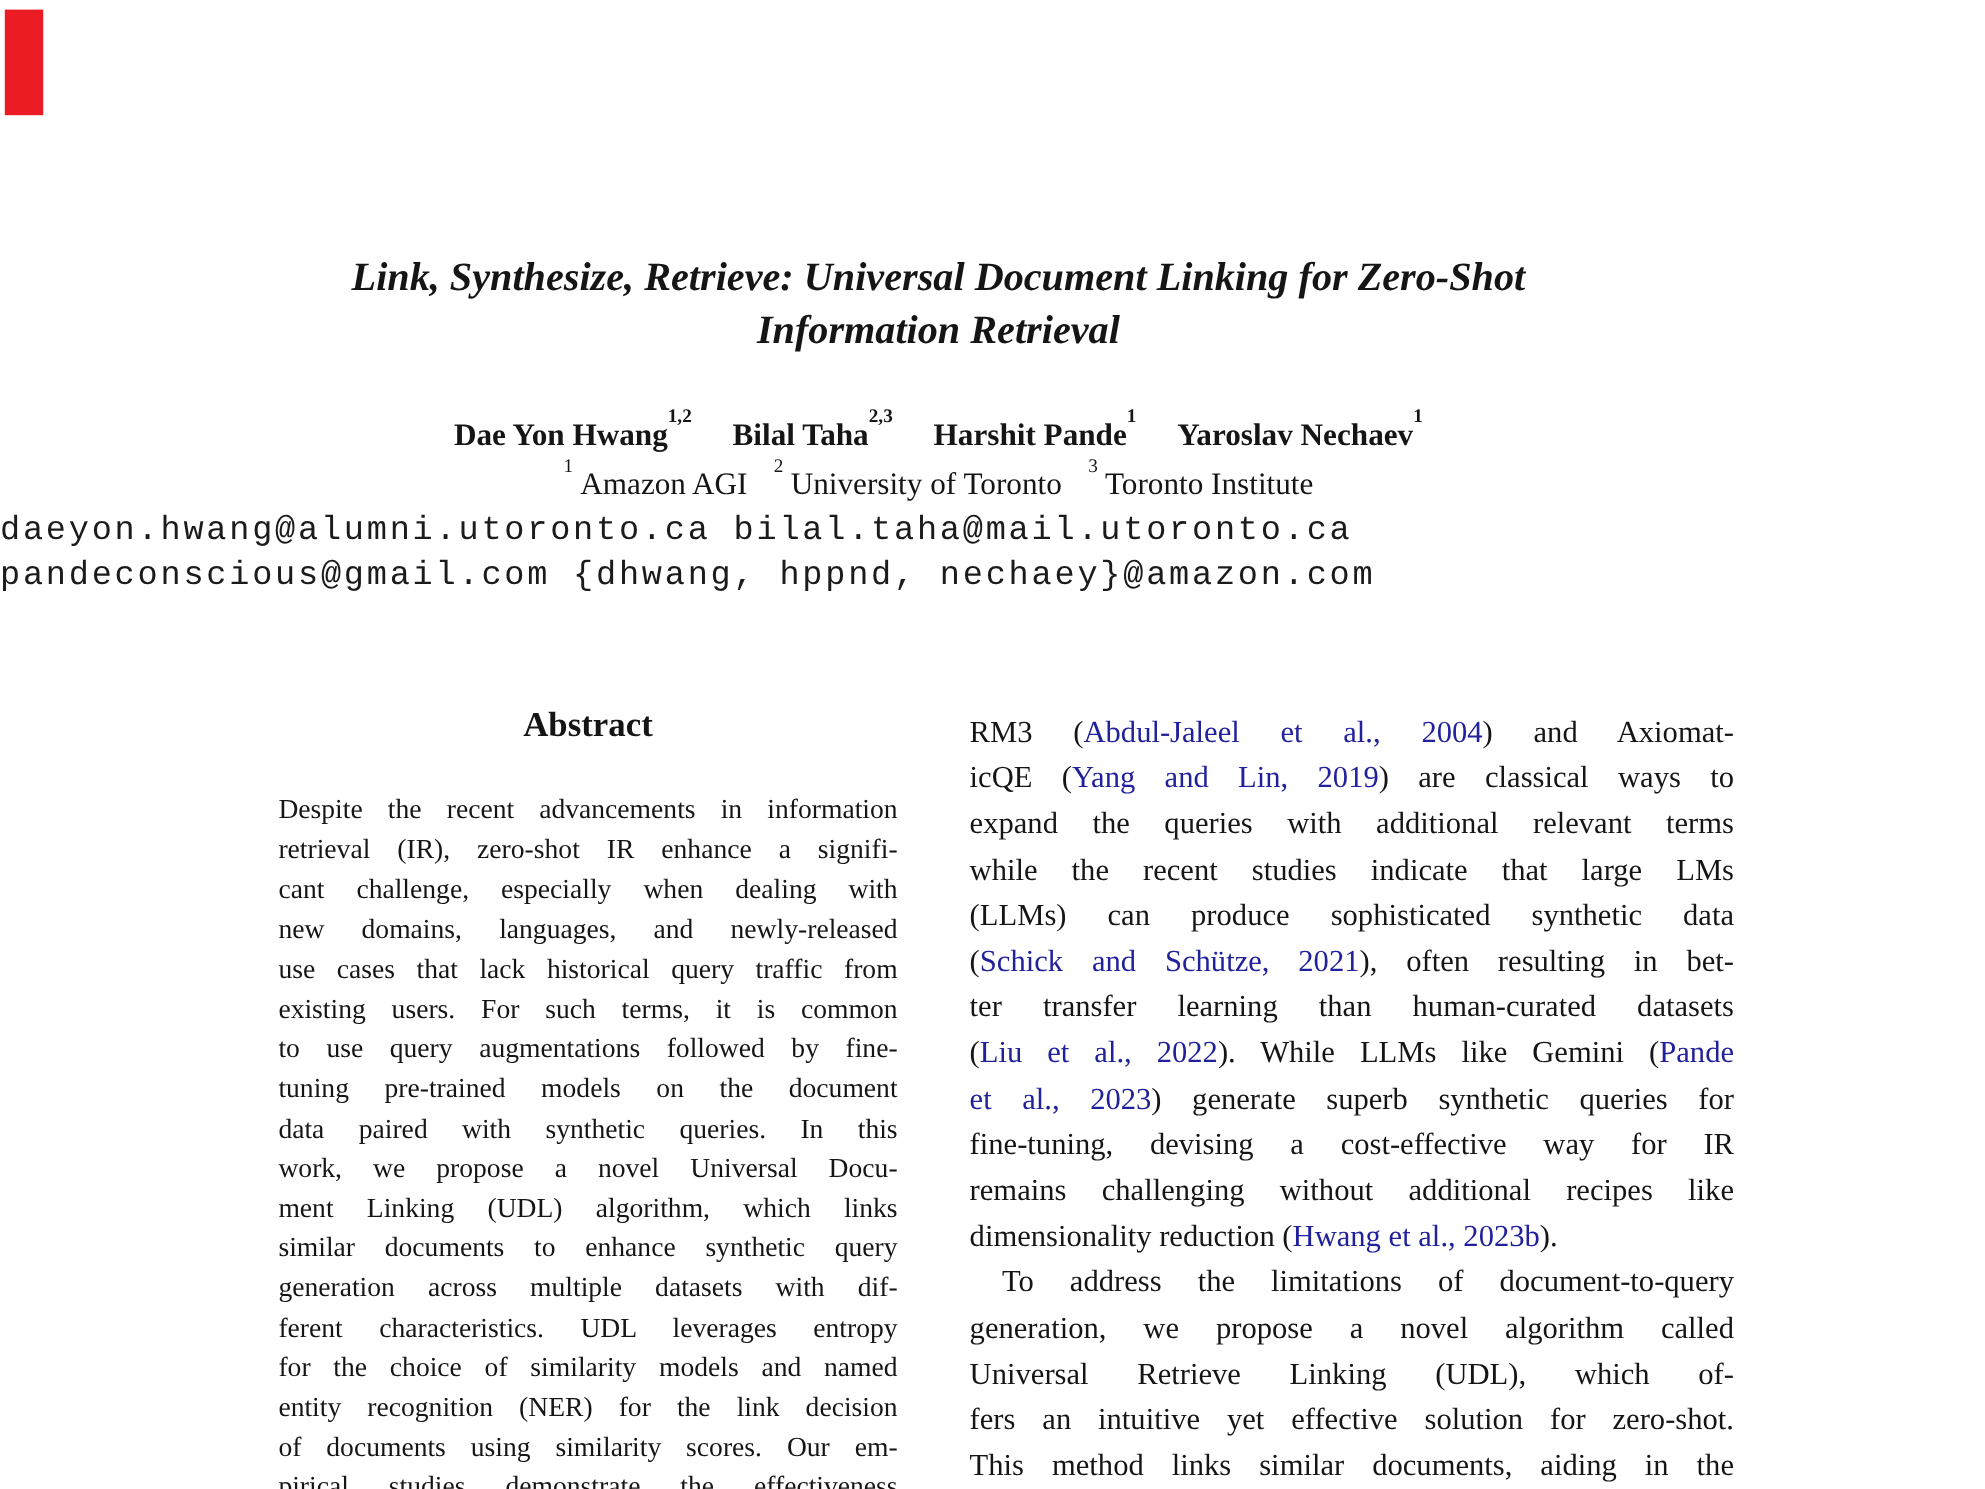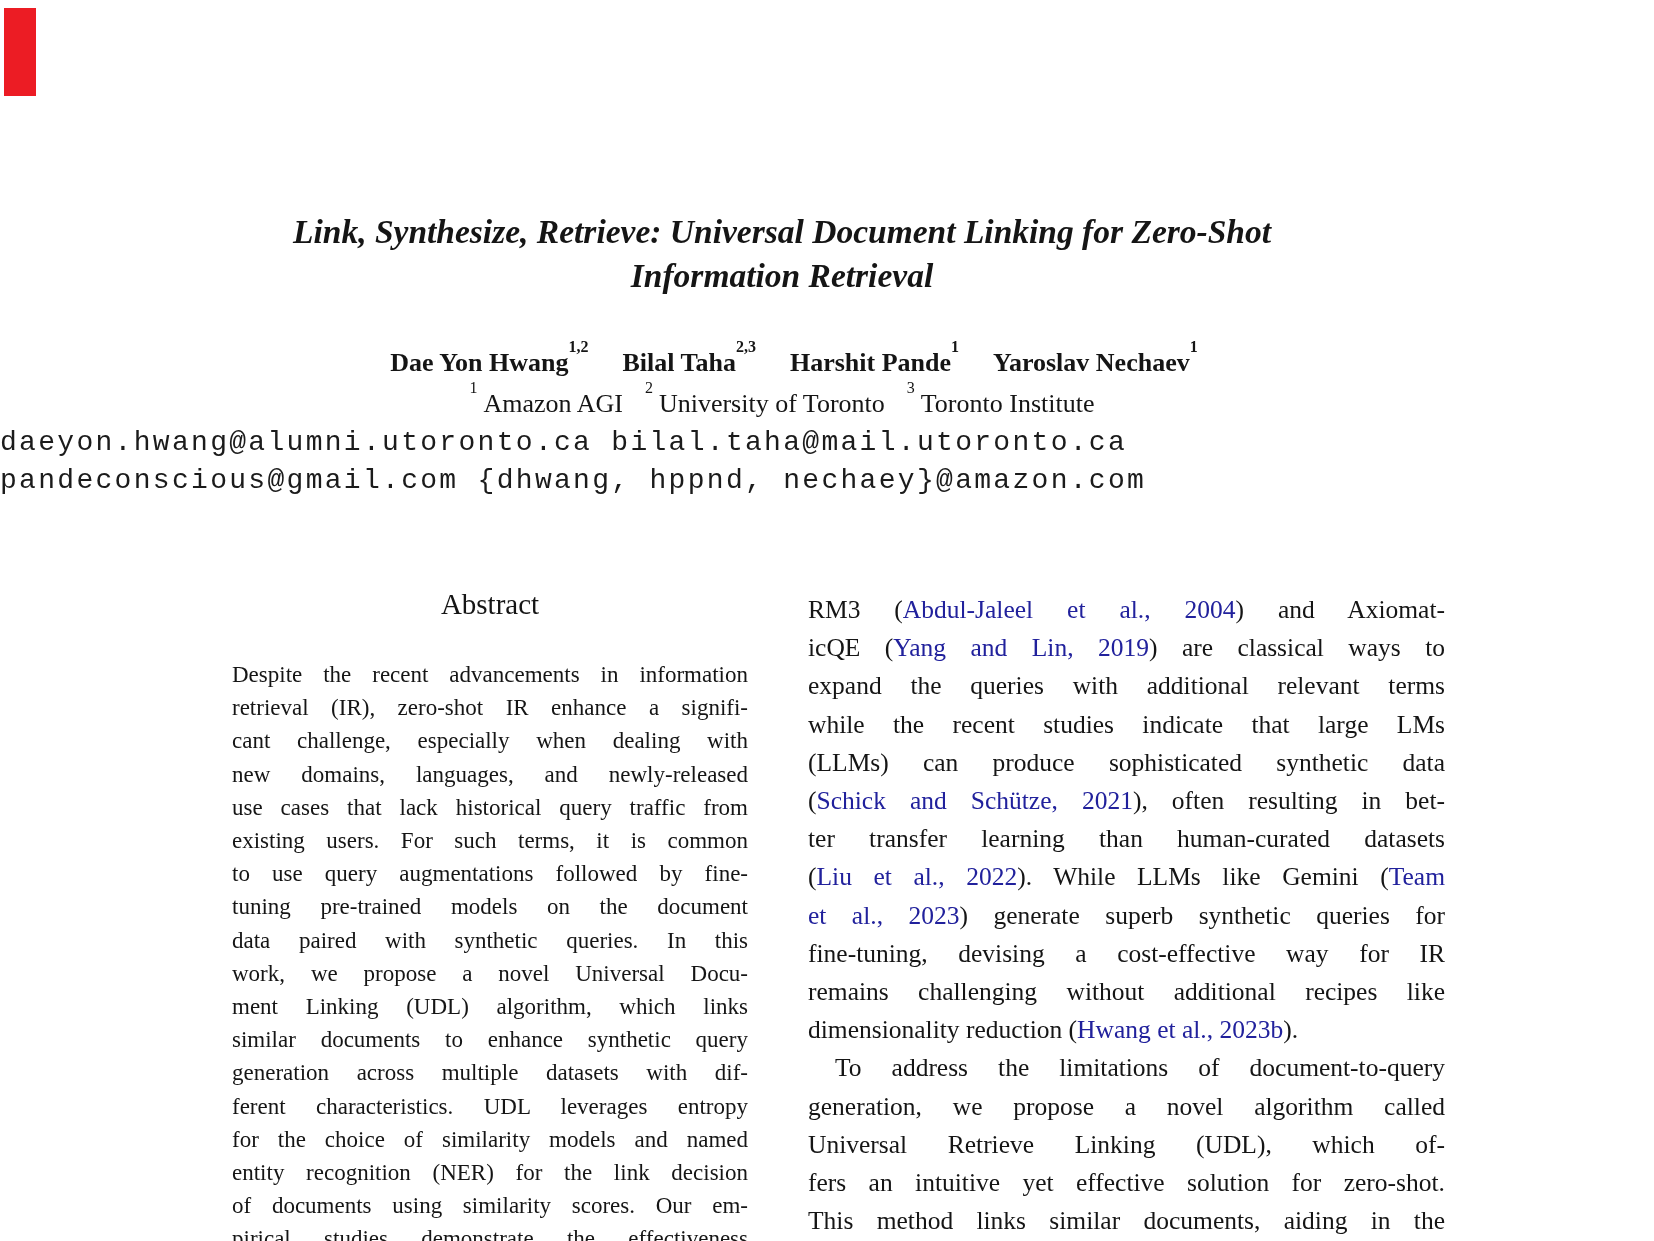--- a/index.html
+++ b/index.html
@@ -20,21 +20,21 @@
   .red-marker{
     position:absolute;left:4px;top:8px;width:32px;height:88px;
     background:var(--red);
   }
   .title{
     position:absolute;left:0;top:210px;width:1564px;
     font-size:33.5px;font-weight:bold;line-height:43.5px;
     text-align:center;white-space:nowrap;font-style:italic;
   }
   .authors-row{
-    position:absolute;left:12px;top:348px;width:1564px;
+    position:absolute;left:0;top:348px;width:1564px;
     display:flex;justify-content:center;gap:34px;
     font-size:26px;font-weight:bold;white-space:nowrap;
   }
   .authors-row sup,.affil-row sup{
     font-weight:bold;font-size:16px;line-height:0;position:relative;top:-9px;
   }
   .affil-row{
     position:absolute;left:0;top:389px;width:1564px;
     display:flex;justify-content:center;gap:22px;
     font-size:26px;white-space:nowrap;
@@ -43,21 +43,21 @@
   .email-line{
     position:absolute;left:0;width:1570px;text-align:left;
     font-family:"Liberation Mono", monospace;
     font-size:28px;letter-spacing:2.3px;white-space:nowrap;
     color:#1b1b1b;
   }
   .email-1{top:427px;}
   .email-2{top:465px;}
   .abstract-col{position:absolute;left:232px;top:588px;width:516px;}
   .abstract-heading{
-    width:100%;text-align:center;font-size:29px;font-weight:normal;
+    width:100%;text-align:center;font-size:29px;font-weight:bold;
   }
   .abstract-body{
     position:absolute;left:0;top:70px;width:516px;
     font-size:23px;line-height:33.2px;
   }
   .intro-col{
     position:absolute;left:808px;top:591px;width:637px;
     font-size:25.5px;line-height:38.2px;
   }
   .line{
@@ -119,21 +119,21 @@
 </div>
 
 <div class="intro-col">
     <div class="line">RM3 (<span class="cite">Abdul-Jaleel et al., 2004</span>) and Axiomat-</div>
     <div class="line">icQE (<span class="cite">Yang and Lin, 2019</span>) are classical ways to</div>
     <div class="line">expand the queries with additional relevant terms</div>
     <div class="line">while the recent studies indicate that large LMs</div>
     <div class="line">(LLMs) can produce sophisticated synthetic data</div>
     <div class="line">(<span class="cite">Schick and Schütze, 2021</span>), often resulting in bet-</div>
     <div class="line">ter transfer learning than human-curated datasets</div>
-    <div class="line">(<span class="cite">Liu et al., 2022</span>). While LLMs like Gemini (<span class="cite">Team</span></div>
+    <div class="line">(<span class="cite">Liu et al., 2022</span>). While LLMs like Gemini (<span class="cite">Pande</span></div>
     <div class="line"><span class="cite">et al., 2023</span>) generate superb synthetic queries for</div>
     <div class="line">fine-tuning, devising a cost-effective way for IR</div>
     <div class="line">remains challenging without additional recipes like</div>
     <div class="line nojust">dimensionality reduction (<span class="cite">Hwang et al., 2023b</span>).</div>
     <div class="line indent">To address the limitations of document-to-query</div>
     <div class="line">generation, we propose a novel algorithm called</div>
     <div class="line">Universal Retrieve Linking (UDL), which of-</div>
     <div class="line">fers an intuitive yet effective solution for zero-shot.</div>
     <div class="line">This method links similar documents, aiding in the</div>
   </div>

